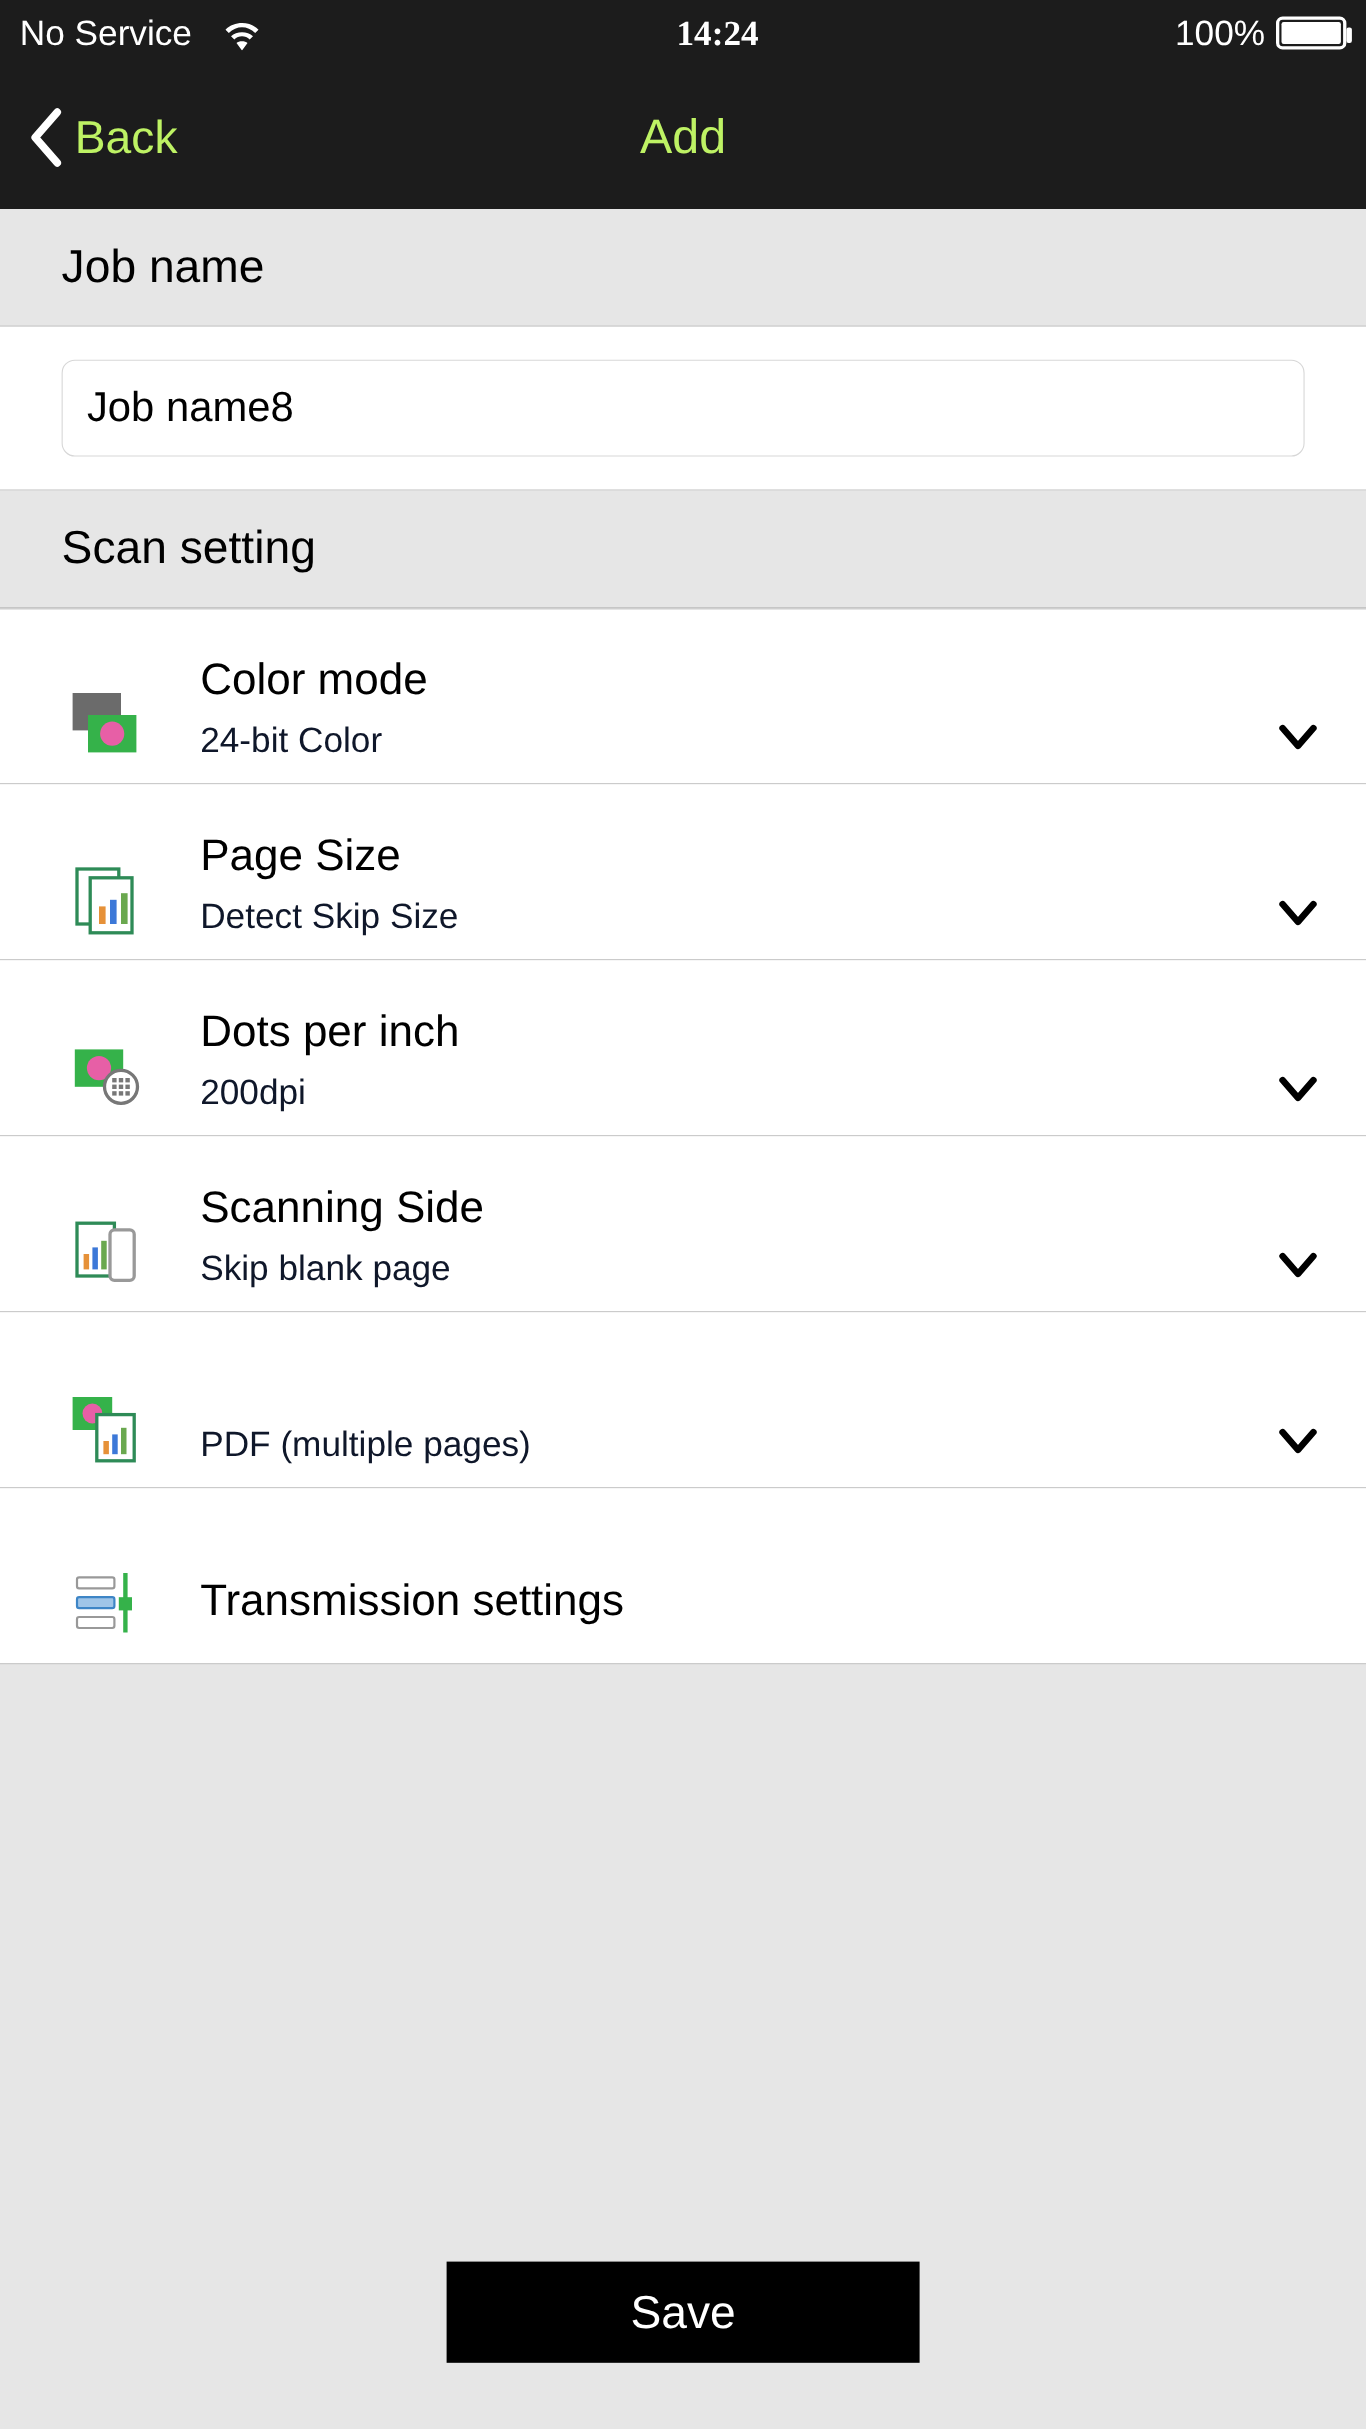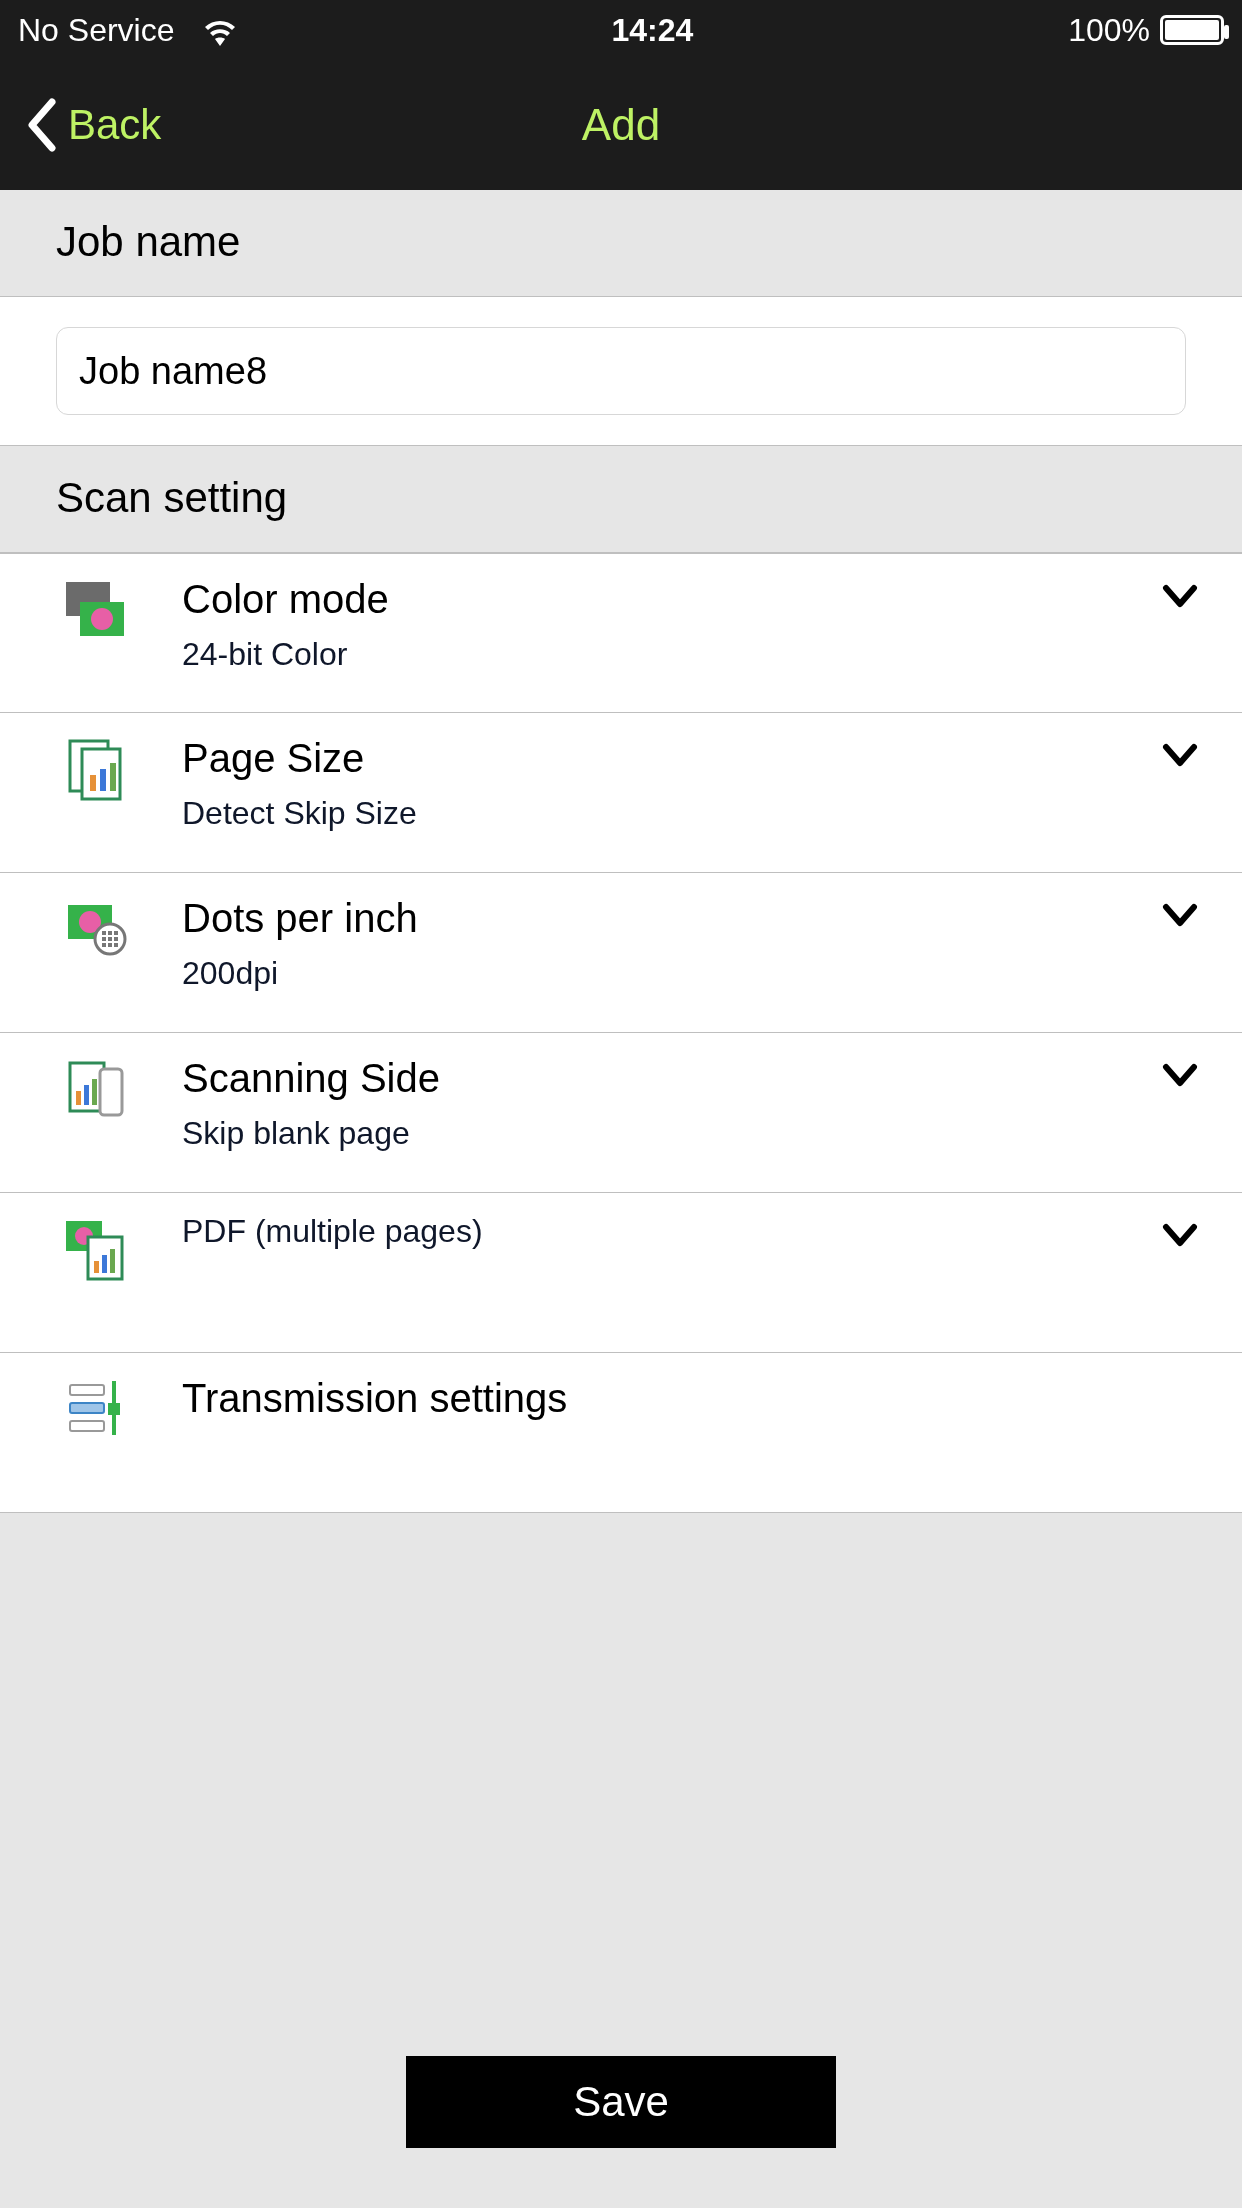--- a/index.html
+++ b/index.html
@@ -1,42 +1,42 @@
 <!DOCTYPE html>
 <html><head>
 <meta charset="utf-8">
 <style>
   * { margin:0; padding:0; box-sizing:border-box; font-family:-apple-system,Helvetica Neue,Arial,sans-serif; }
   html,body { width:1242px; height:2208px; background:#e6e6e6; overflow:hidden; }
 
   
   .status-bar { background:#1c1c1c; color:#fff; height:60px; display:flex; align-items:center; padding:0 18px; font-size:32px; }
   .status-left { display:flex; align-items:center; gap:28px; }
-  .status-center { flex:1; text-align:center; font-weight:600; }
+  .status-center { flex:1; text-align:center; font-weight:600;font-family:Liberation Serif, serif; }
   .status-right { display:flex; align-items:center; gap:10px; }
   .wifi-ic { width:34px; height:26px; display:inline-block; }
   .batt { display:inline-block; width:64px; height:30px; border:3px solid #fff; border-radius:6px; position:relative; }
   .batt:after { content:""; position:absolute; right:-8px; top:7px; width:5px; height:14px; background:#fff; border-radius:2px; }
   .batt-fill { position:absolute; left:2px; top:2px; bottom:2px; right:2px; background:#fff; border-radius:2px; }
 
   
   .nav-bar { background:#1c1c1c; color:#bef264; height:130px; display:flex; align-items:center; position:relative; }
   .back-btn { display:flex; align-items:center; gap:8px; padding-left:24px; font-size:42px; cursor:pointer; }
   .back-chevron { width:36px; height:54px; display:inline-block; }
   .nav-title { position:absolute; left:0; right:0; text-align:center; font-size:44px; font-weight:500; pointer-events:none; }
 
   
   .section-header { background:#e6e6e6; font-size:42px; padding:28px 0 30px 56px; border-bottom:1px solid #bfbfbf; }
 
   
   .input-row { background:#fff; padding:30px 56px; border-bottom:1px solid #bfbfbf; }
   .text-input { width:100%; height:88px; border:1px solid #d7d7d7; border-radius:12px; font-size:38px; padding:0 22px; outline:none; background:#fff; }
 
   
-  .setting-row { background:#fff; display:flex; align-items:flex-start; padding:20px 40px 20px 50px; border-bottom:1px solid #bfbfbf; min-height:160px; cursor:pointer; }
+  .setting-row { background:#fff; display:flex; align-items:flex-end; padding:20px 40px 20px 50px; border-bottom:1px solid #bfbfbf; min-height:160px; cursor:pointer; }
   .setting-row.first { border-top:1px solid #bfbfbf; }
   .setting-icon { width:90px; flex:none; display:flex; align-items:center; justify-content:center; }
   .setting-icon svg { width:70px; height:70px; }
   .setting-text { flex:1; padding-left:42px; }
   .setting-label { font-size:40px; color:#000; line-height:1.25; margin-bottom:12px; }
   .setting-value { font-size:32px; color:#0f172a; }
   .chevron { width:44px; height:44px; flex:none; }
   .chevron svg { width:44px; height:44px; }
 
   

